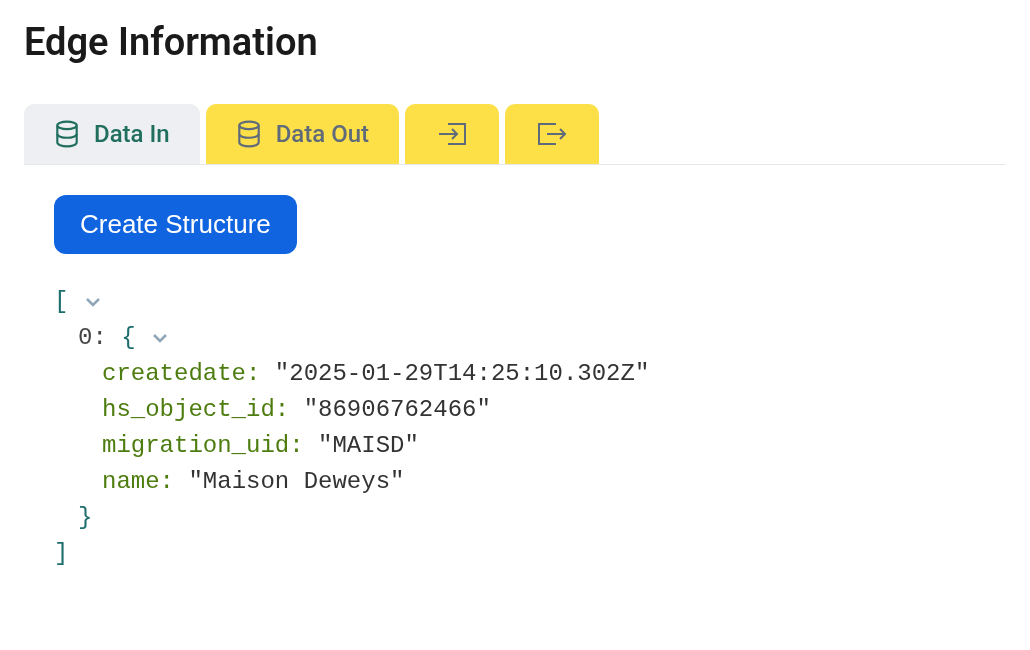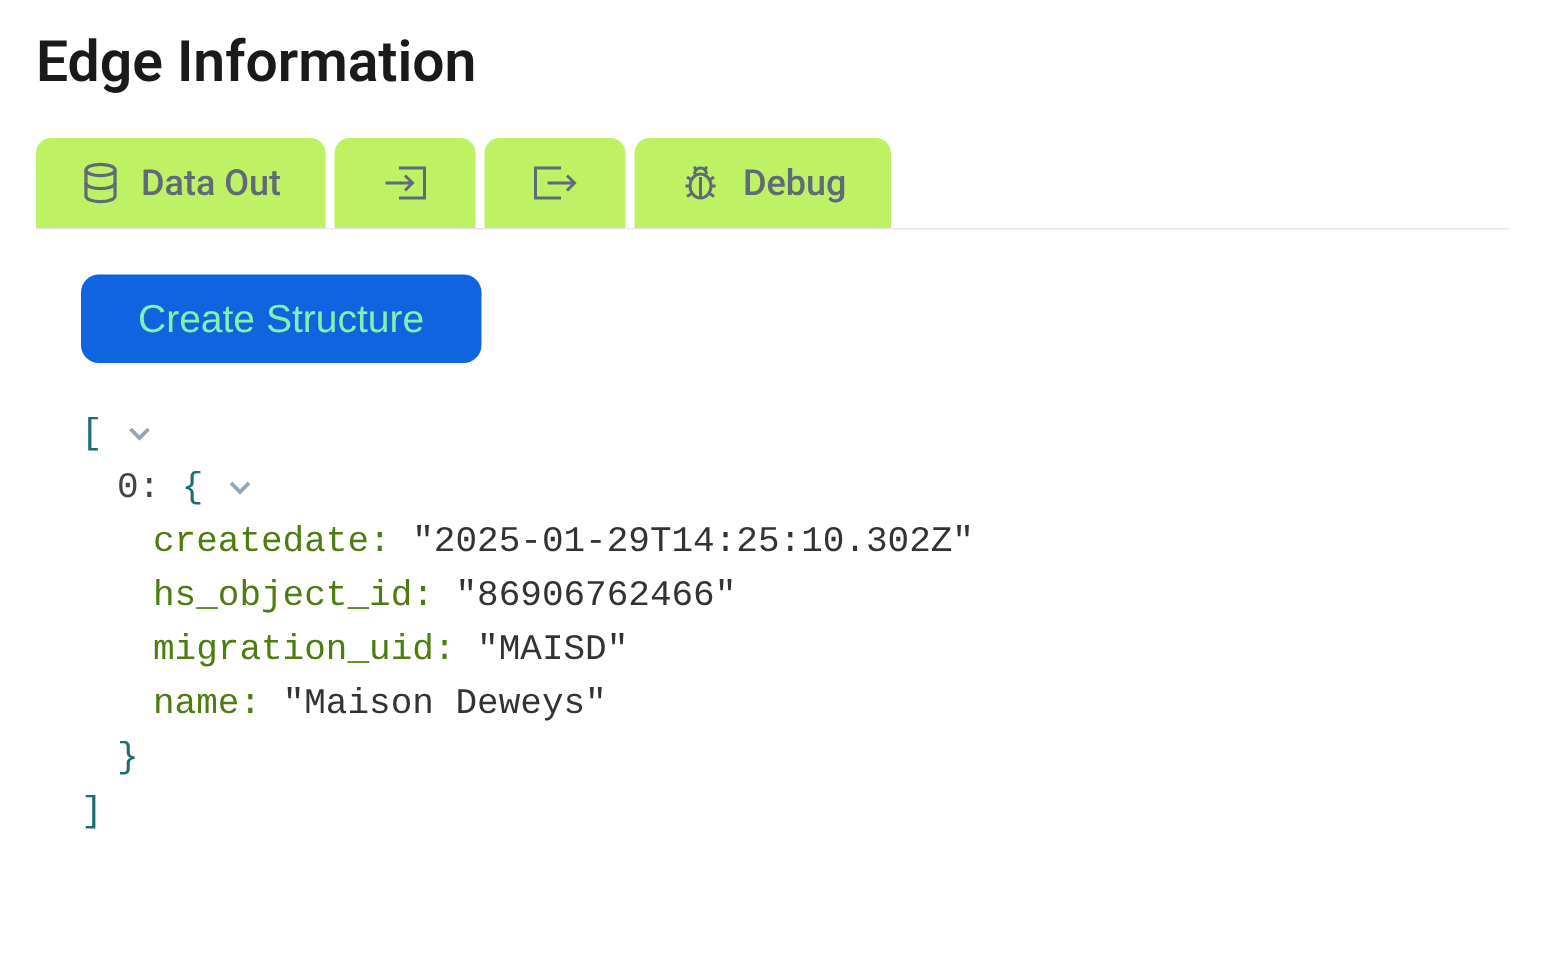--- a/index.html
+++ b/index.html
@@ -8,53 +8,53 @@
       background: #fff;
       color: #1a1a1a;
       padding: 20px 24px;
       width: 1030px;
       height: 650px;
     }
     .page-title {
       font-size: 38px;
       font-weight: 600;
       color: #1a1a1a;
-      margin-bottom: 28px;
+      margin-bottom: 40px;
     }
     .tabs {
       display: flex;
       gap: 6px;
       border-bottom: 1px solid #e5e7eb;
     }
     .tab {
       display: flex;
       align-items: center;
       gap: 14px;
       padding: 16px 30px;
-      background: #bef264;
+      background: #fde047;
       border-radius: 10px 10px 0 0;
       cursor: pointer;
       color: #5f6b7a;
       font-size: 24px;
       font-weight: 500;
     }
     .tab.active {
       background: #edeff2;
       color: #1f6e5e;
     }
     .tab.active .tab-icon svg { stroke: #1f6e5e; }
     .tab-icon { display: flex; }
     .tab-icon svg { stroke: #5f6b7a; stroke-width: 2; fill: none; }
     .content { padding: 30px 30px 0 30px; }
     .create-btn {
       background: #1064e0;
-      color: #86efac;
+      color: #ffffff;
       border: none;
       font-size: 26px;
-      padding: 14px 38px;
+      padding: 14px 26px;
       border-radius: 12px;
       cursor: pointer;
       font-weight: 400;
     }
     .json-view {
       margin-top: 30px;
       font-family: "SFMono-Regular", Consolas, "Liberation Mono", Menlo, monospace;
       font-size: 24px;
       line-height: 1.5;
       color: #333;
@@ -71,20 +71,30 @@
     .expand-caret svg { stroke: #8fa5b8; stroke-width: 2.5; fill: none; }
     .indent-1 { padding-left: 24px; }
     .indent-2 { padding-left: 48px; }
   </style>
 </head>
 <body>
 
 <h1 class="page-title">Edge Information</h1>
 
 <div class="tabs">
+  <div class="tab active">
+    <span class="tab-icon">
+      <svg width="26" height="28" viewBox="0 0 24 26">
+        <ellipse cx="12" cy="5" rx="9" ry="3.5"></ellipse>
+        <path d="M3 5 V21 a9 3.5 0 0 0 18 0 V5"></path>
+        <path d="M3 13 a9 3.5 0 0 0 18 0"></path>
+      </svg>
+    </span>
+    <span>Data In</span>
+  </div>
 
   <div class="tab">
     <span class="tab-icon">
       <svg width="26" height="28" viewBox="0 0 24 26">
         <ellipse cx="12" cy="5" rx="9" ry="3.5"></ellipse>
         <path d="M3 5 V21 a9 3.5 0 0 0 18 0 V5"></path>
         <path d="M3 13 a9 3.5 0 0 0 18 0"></path>
       </svg>
     </span>
     <span>Data Out</span>
@@ -101,38 +111,20 @@
 
   <div class="tab">
     <span class="tab-icon">
       <svg width="34" height="28" viewBox="0 0 34 28">
         <path d="M21 4 H4 V24 H21"></path>
         <path d="M12 14 H30 M25 9 L30 14 L25 19"></path>
       </svg>
     </span>
   </div>
 
-  <div class="tab">
-    <span class="tab-icon">
-      <svg width="28" height="28" viewBox="0 0 28 28">
-        <ellipse cx="14" cy="16" rx="7" ry="8"></ellipse>
-        <path d="M10 8 a4 4 0 0 1 8 0"></path>
-        <line x1="14" y1="10" x2="14" y2="24"></line>
-        <line x1="4" y1="16" x2="7" y2="16"></line>
-        <line x1="21" y1="16" x2="24" y2="16"></line>
-        <line x1="5" y1="10" x2="8" y2="12"></line>
-        <line x1="20" y1="12" x2="23" y2="10"></line>
-        <line x1="5" y1="23" x2="8" y2="21"></line>
-        <line x1="20" y1="21" x2="23" y2="23"></line>
-        <line x1="10" y1="3" x2="11" y2="6"></line>
-        <line x1="18" y1="3" x2="17" y2="6"></line>
-      </svg>
-    </span>
-    <span>Debug</span>
-  </div>
 </div>
 
 <div class="content">
   <button class="create-btn">Create Structure</button>
 
   <div class="json-view">
     <div>
       <span class="json-bracket">[</span>
       <span class="expand-caret">
         <svg width="16" height="12" viewBox="0 0 16 12">

